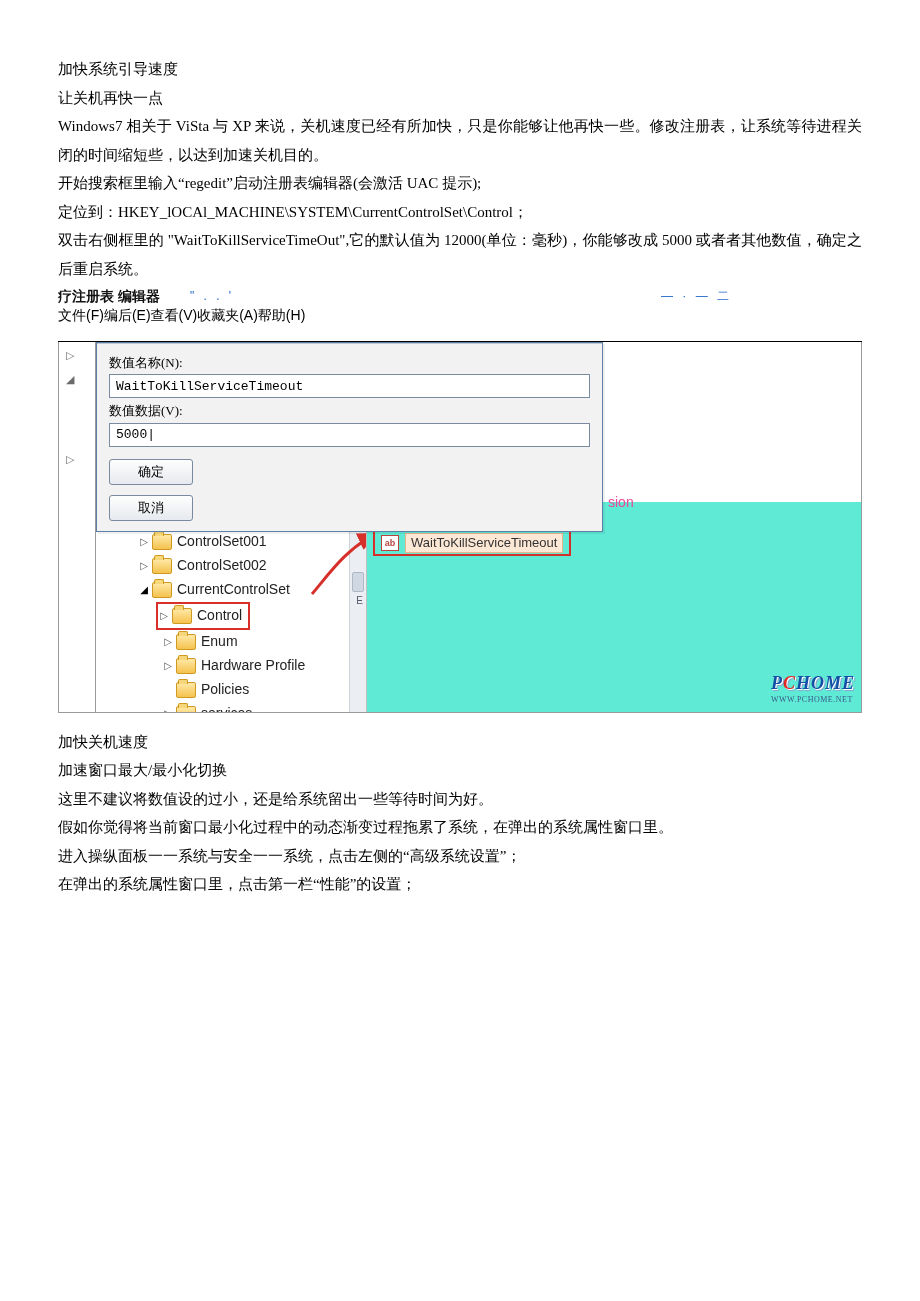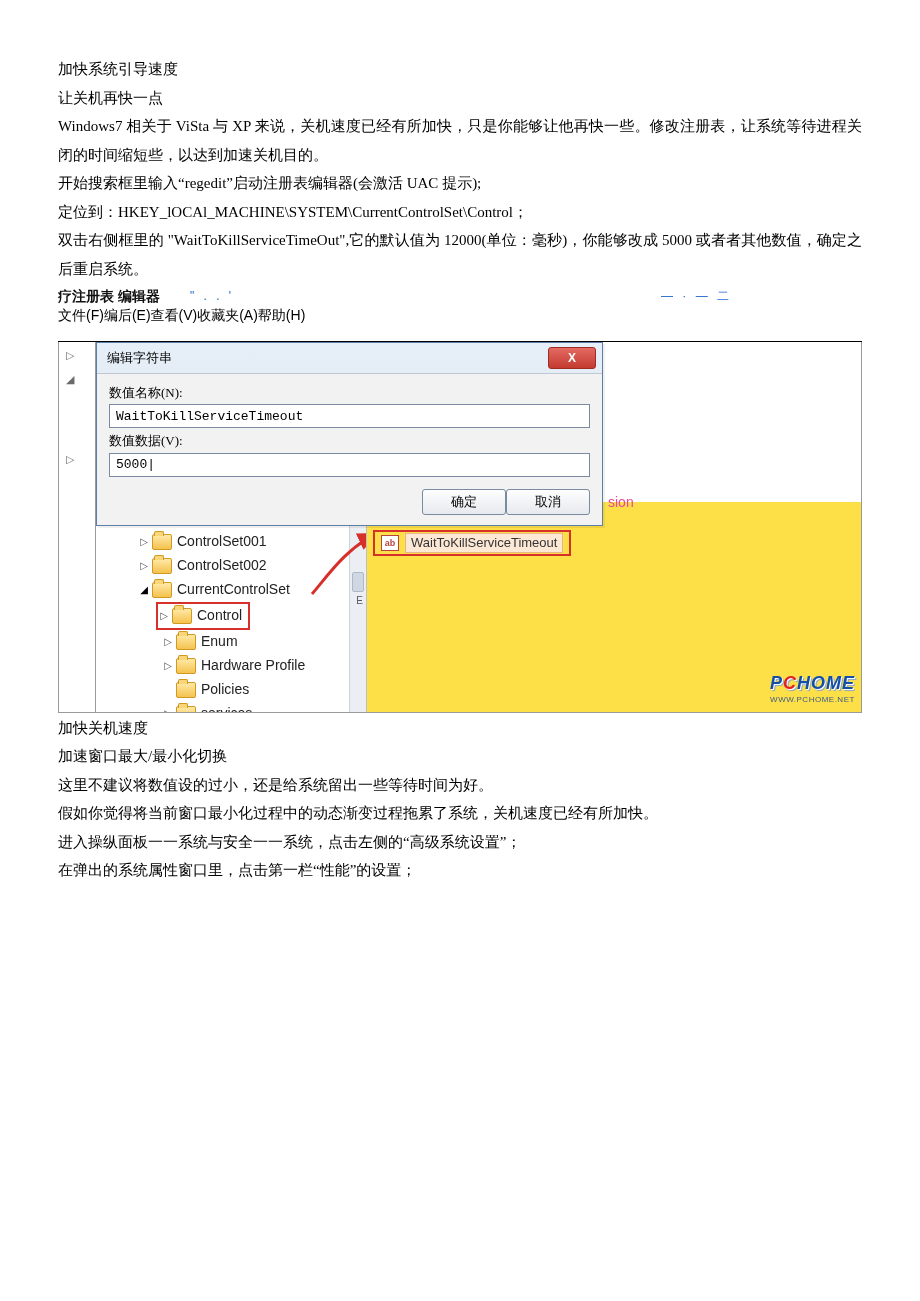--- a/index.html
+++ b/index.html
@@ -119,21 +119,23 @@
     box-sizing:border-box;
     border:1px solid #7a8aa0;
     background:#fff;
     padding:0 6px;
     font-size:13px;
     font-family:"Courier New",monospace;
   }
   .dialog-buttons{
     display:flex;
     justify-content:flex-end;
+    gap:10px;
     margin-top:12px;
+    flex-direction:column;
   }
   .btn{
     width:84px;height:26px;
     border:1px solid #7a8aa0;
     border-radius:3px;
     background:linear-gradient(#fefefe,#e6e9ee);
     font-size:13px;
     font-family:"SimSun","宋体",serif;
   }
 
@@ -163,21 +165,21 @@
   .scroll-thumb{
     position:absolute;
     left:2px;right:2px;
     top:70px;height:18px;
     background: #cfd7e2;
     border:1px solid #aeb8c6;
     border-radius:2px;
   }
   .list-pane{
     flex:1;
-    background:#fde047;
+    background:#5eead4;
     padding:4px 6px;
     position:relative;
     font-family:"Segoe UI",Arial,sans-serif;
     font-size:13px;
   }
   .list-row{
     display:flex;align-items:center;gap:6px;
     height:22px;
   }
   .ab-icon{
@@ -255,22 +257,21 @@
     width:80px;height:72px;
     z-index:4;
     pointer-events:none;
   }
 
   
   .watermark{
     position:absolute;
     right:6px;
     bottom:6px;
-    text-align:center;
-    font-family:Liberation Sans, sans-serif;
+    font-family:Liberation Serif, serif;
   }
   .wm-logo{
     font-size:18px;
     font-weight:900;
     font-style:italic;
     color:#144fa6;
     text-shadow:1px 1px 0 #fff, 2px 2px 1px #8aa6cf;
     letter-spacing:1px;
   }
   .wm-logo .accent{ color:#e02525; }
@@ -300,26 +301,20 @@
         <span class="tri" style="top:6px;">▷</span>
         <span class="tri" style="top:30px;">◢</span>
         <span class="tri" style="top:110px;">▷</span>
       </div>
 
       <div class="center-col">
 
         <span class="sion">sion</span>
 
         <div class="dialog">
-          <div class="dialog-titlebar">
-            <span>编辑字符串</span>
-            <div class="dialog-close">
-              <span>X</span>
-            </div>
-          </div>
           <div class="dialog-body">
             <div class="field-label">数值名称(N):</div>
             <input class="text-input" value="WaitToKillServiceTimeout" style="">
             <div class="field-label" style="margin-top:4px;">数值数据(V):</div>
             <input class="text-input" value="5000|" style="">
             <div class="dialog-buttons">
               <button class="btn">确定</button>
               <button class="btn">取消</button>
             </div>
           </div>
@@ -405,19 +400,19 @@
               </div>
               <div class="wm-url">WWW.PCHOME.NET</div>
             </div>
           </div>
         </div>
 
       </div>
     </div>
   </div>
 
-  <p class="para" style="margin-top:2px;">加快关机速度</p>
+  <p class="para" style="margin-top:16px;">加快关机速度</p>
   <p class="para">加速窗口最大/最小化切换</p>
   <p class="para">这里不建议将数值设的过小，还是给系统留出一些等待时间为好。</p>
-  <p class="para">假如你觉得将当前窗口最小化过程中的动态渐变过程拖累了系统，关机速度已经有所加快。</p>
+  <p class="para">假如你觉得将当前窗口最小化过程中的动态渐变过程拖累了系统，在弹出的系统属性窗口里。</p>
   <p class="para">进入操纵面板一一系统与安全一一系统，点击左侧的“高级系统设置”；</p>
   <p class="para">在弹出的系统属性窗口里，点击第一栏“性能”的设置；</p>
 </div>
 
 </body></html>

